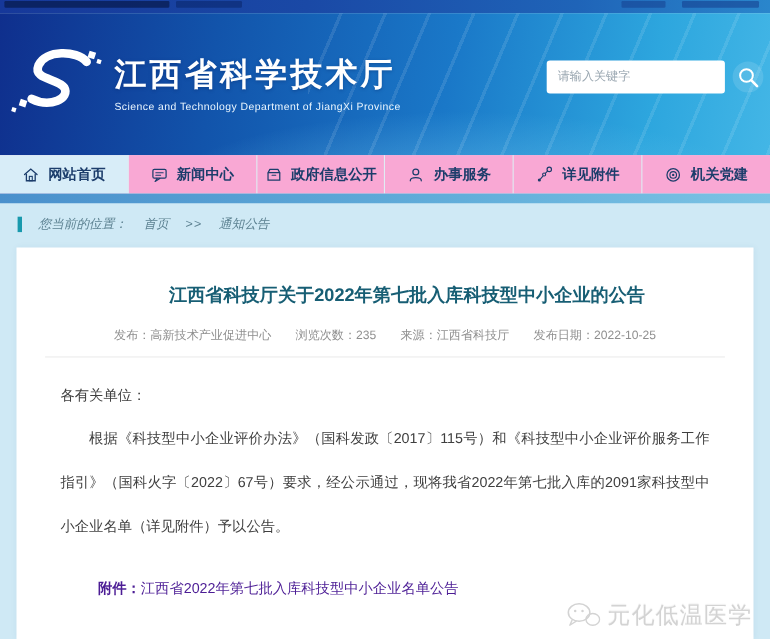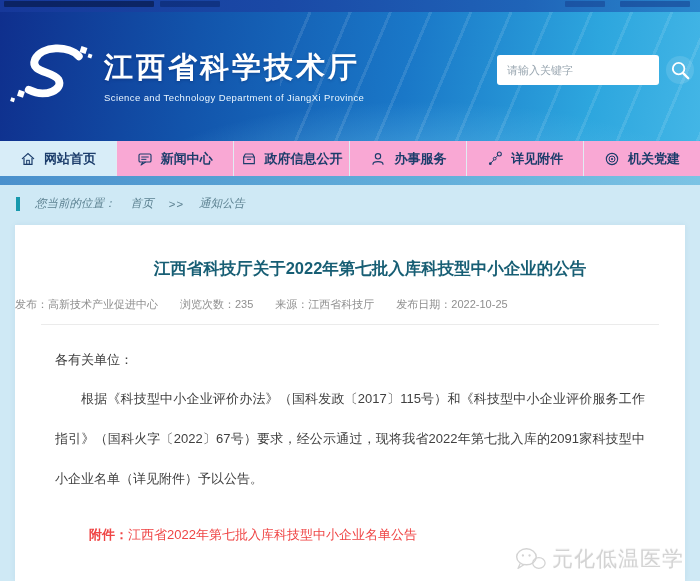--- a/index.html
+++ b/index.html
@@ -52,27 +52,27 @@
   .content-bg { position:absolute; top:185px; left:0; width:700px; height:396px; background:#cfe9f5; }
   .breadcrumb { position:absolute; top:11px; left:16px; display:flex; align-items:center; gap:15px;
     font-size:11.5px; color:#5d8292;font-style:italic; }
   .bc-bar { width:4px; height:14px; background:#1899ad; }
   .bc-link { color:#5d8292; text-decoration:none; cursor:pointer; }
   .bc-sep { letter-spacing:1px; }
 
   .card { position:absolute; top:40px; left:15px; width:670px; height:356px; background:#fff;
     box-shadow:0 0 6px rgba(40,90,130,.08); }
   .title { margin-top:33px; text-align:center; font-size:16.5px; font-weight:bold; color:#175e74;padding-left:40px; }
-  .meta { margin-top:17px; display:flex; justify-content:flex-start; gap:22px; font-size:11px; color:#8f8f8f; }
+  .meta { margin-top:17px; display:flex; justify-content:center; gap:22px; font-size:11px; color:#8f8f8f; }
   .meta-item span { white-space:nowrap; }
   .divider { margin:12px 26px 0 26px; border-top:1px solid #ebebeb; }
   .salutation { margin:26px 40px 0 40px; font-size:13px; color:#3f3f3f; }
   .body-para { margin:10px 40px 0 40px; font-size:13px; color:#3f3f3f; line-height:40px;
     text-indent:2em; text-align:justify; }
-  .attachment { margin:27px 40px 0 40px; font-size:13px; color:#ef4444;padding-left:34px; }
+  .attachment { margin:27px 40px 0 40px; font-size:13px; color:#4c1d95;padding-left:34px; }
   .attachment b { font-weight:bold; }
   .att-link { cursor:pointer; }
   .signature { margin-top:41px; text-align:center; font-size:13px; color:#3f3f3f;
     transform:translateX(-6px); }
 
   
   .watermark { position:absolute; right:16px; bottom:8px; display:flex; align-items:center; gap:6px;
     color:#d3d3d3; font-size:21px; letter-spacing:1px;
     text-shadow:0 1px 1px #fff, 0 -1px 1px rgba(0,0,0,.07); }
 </style>

